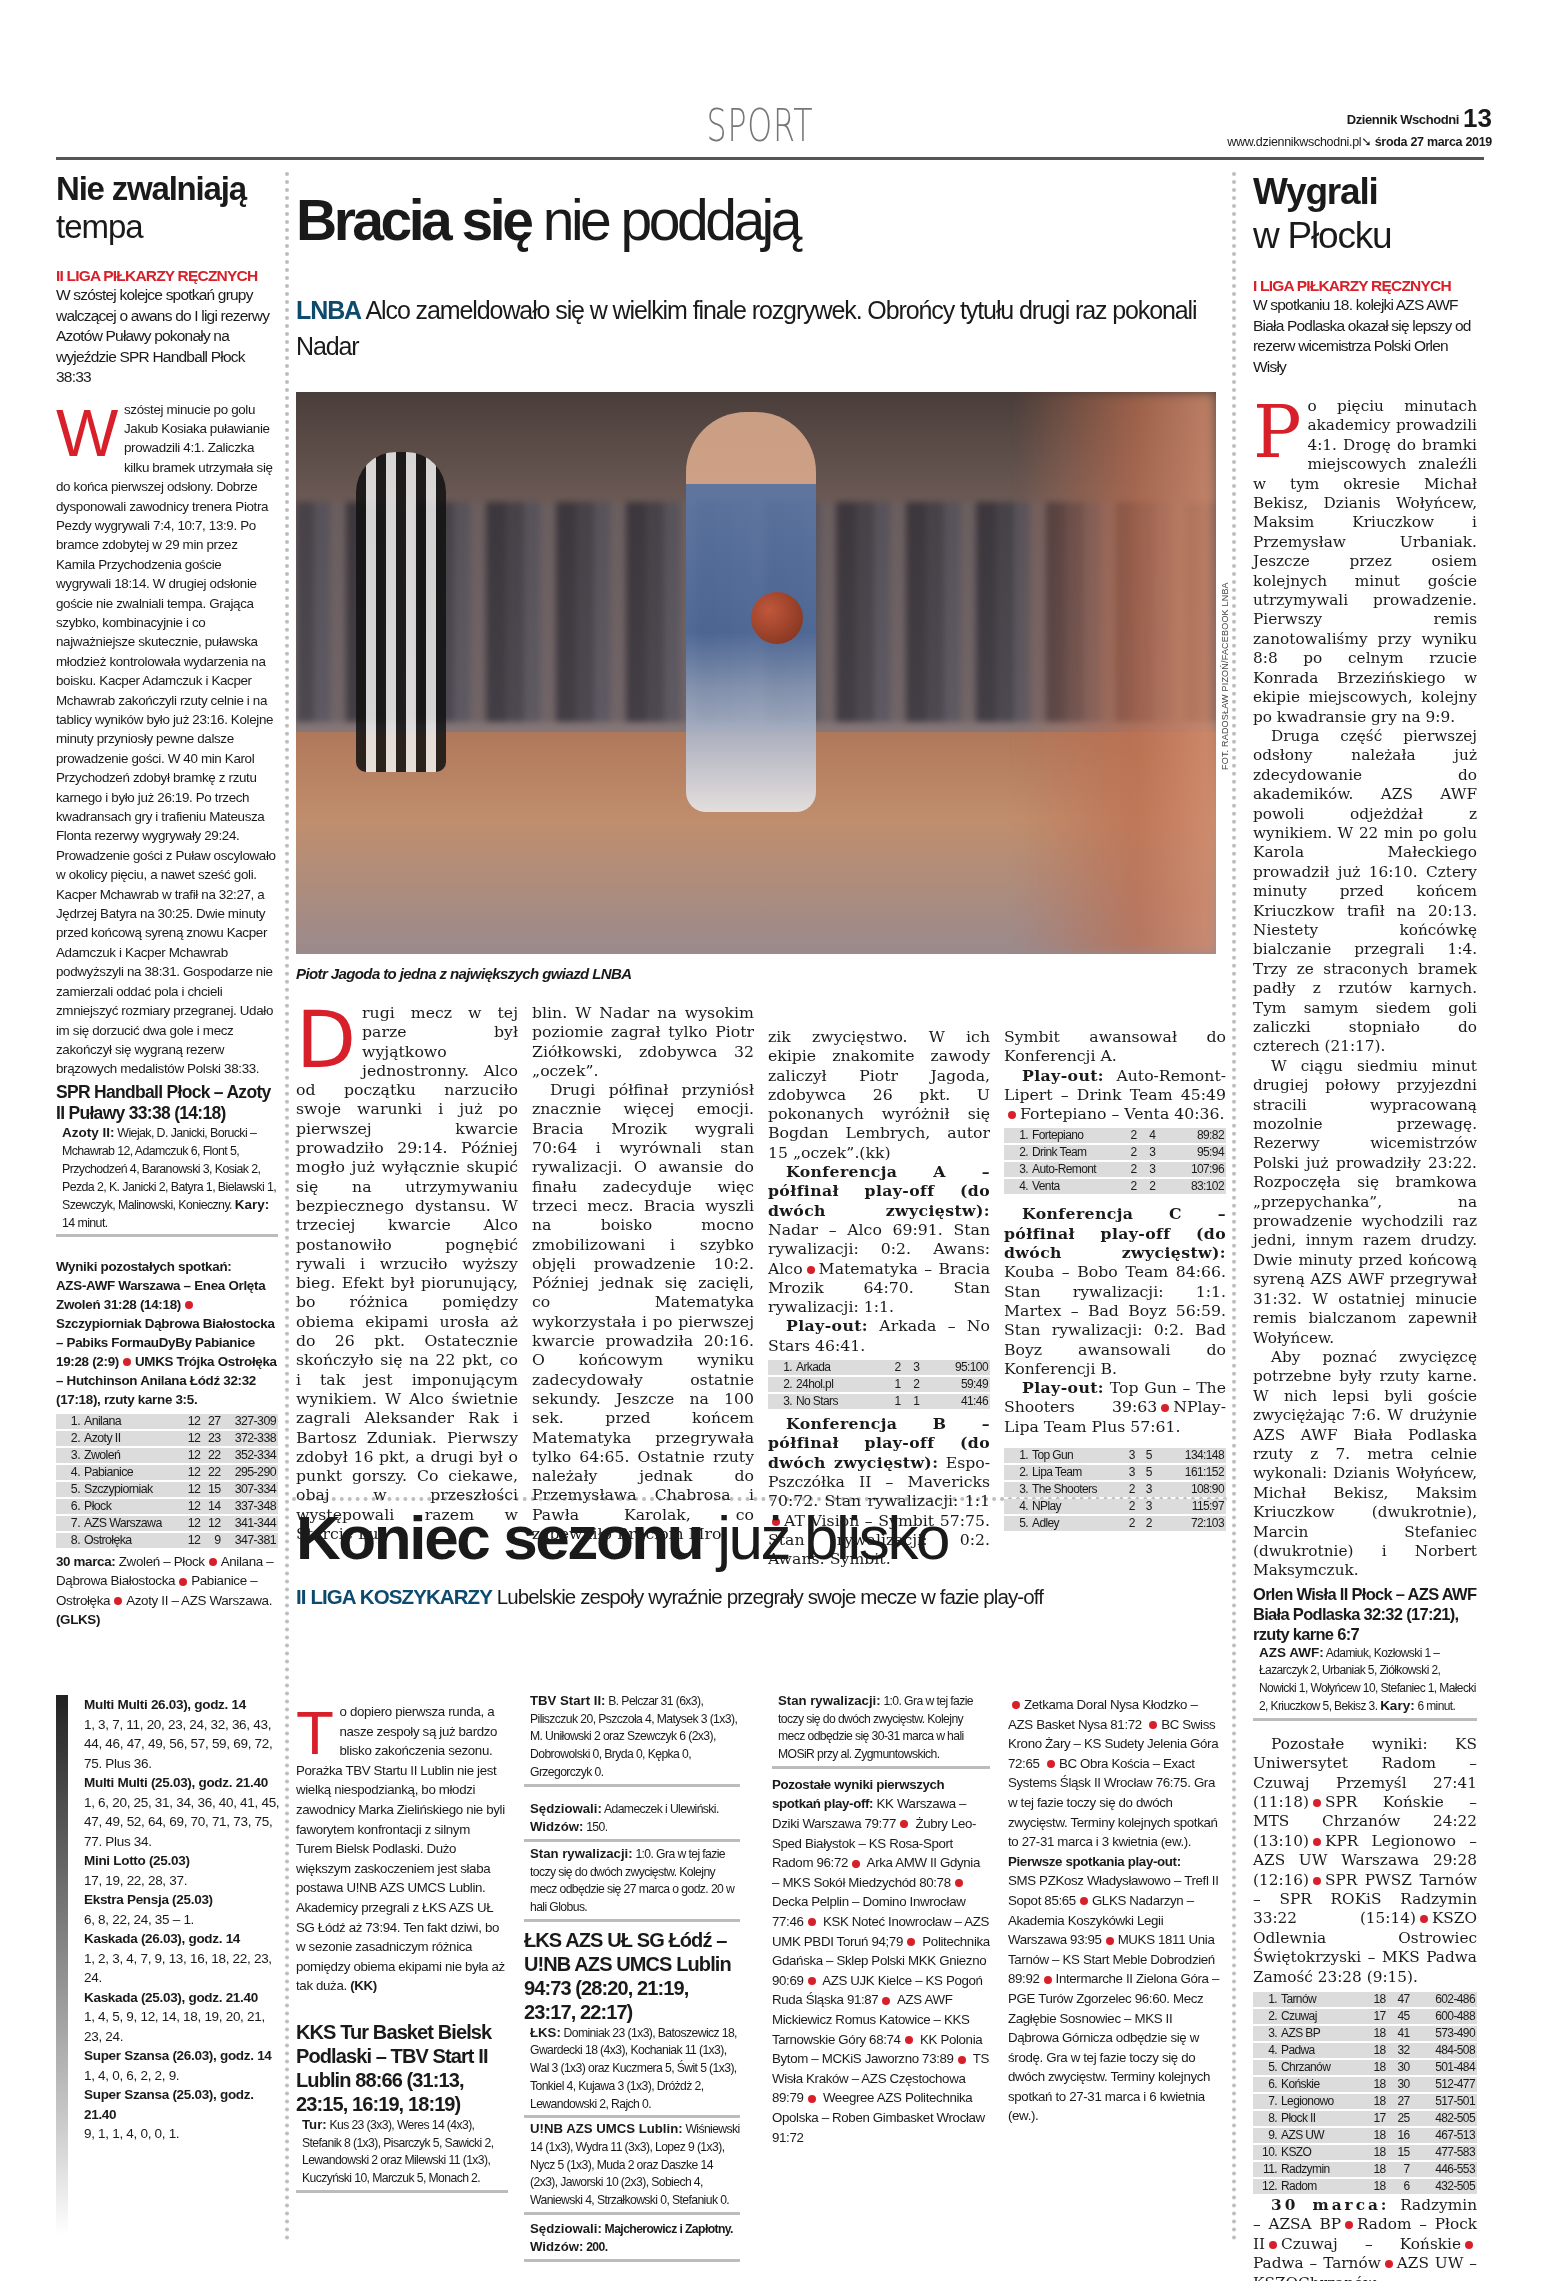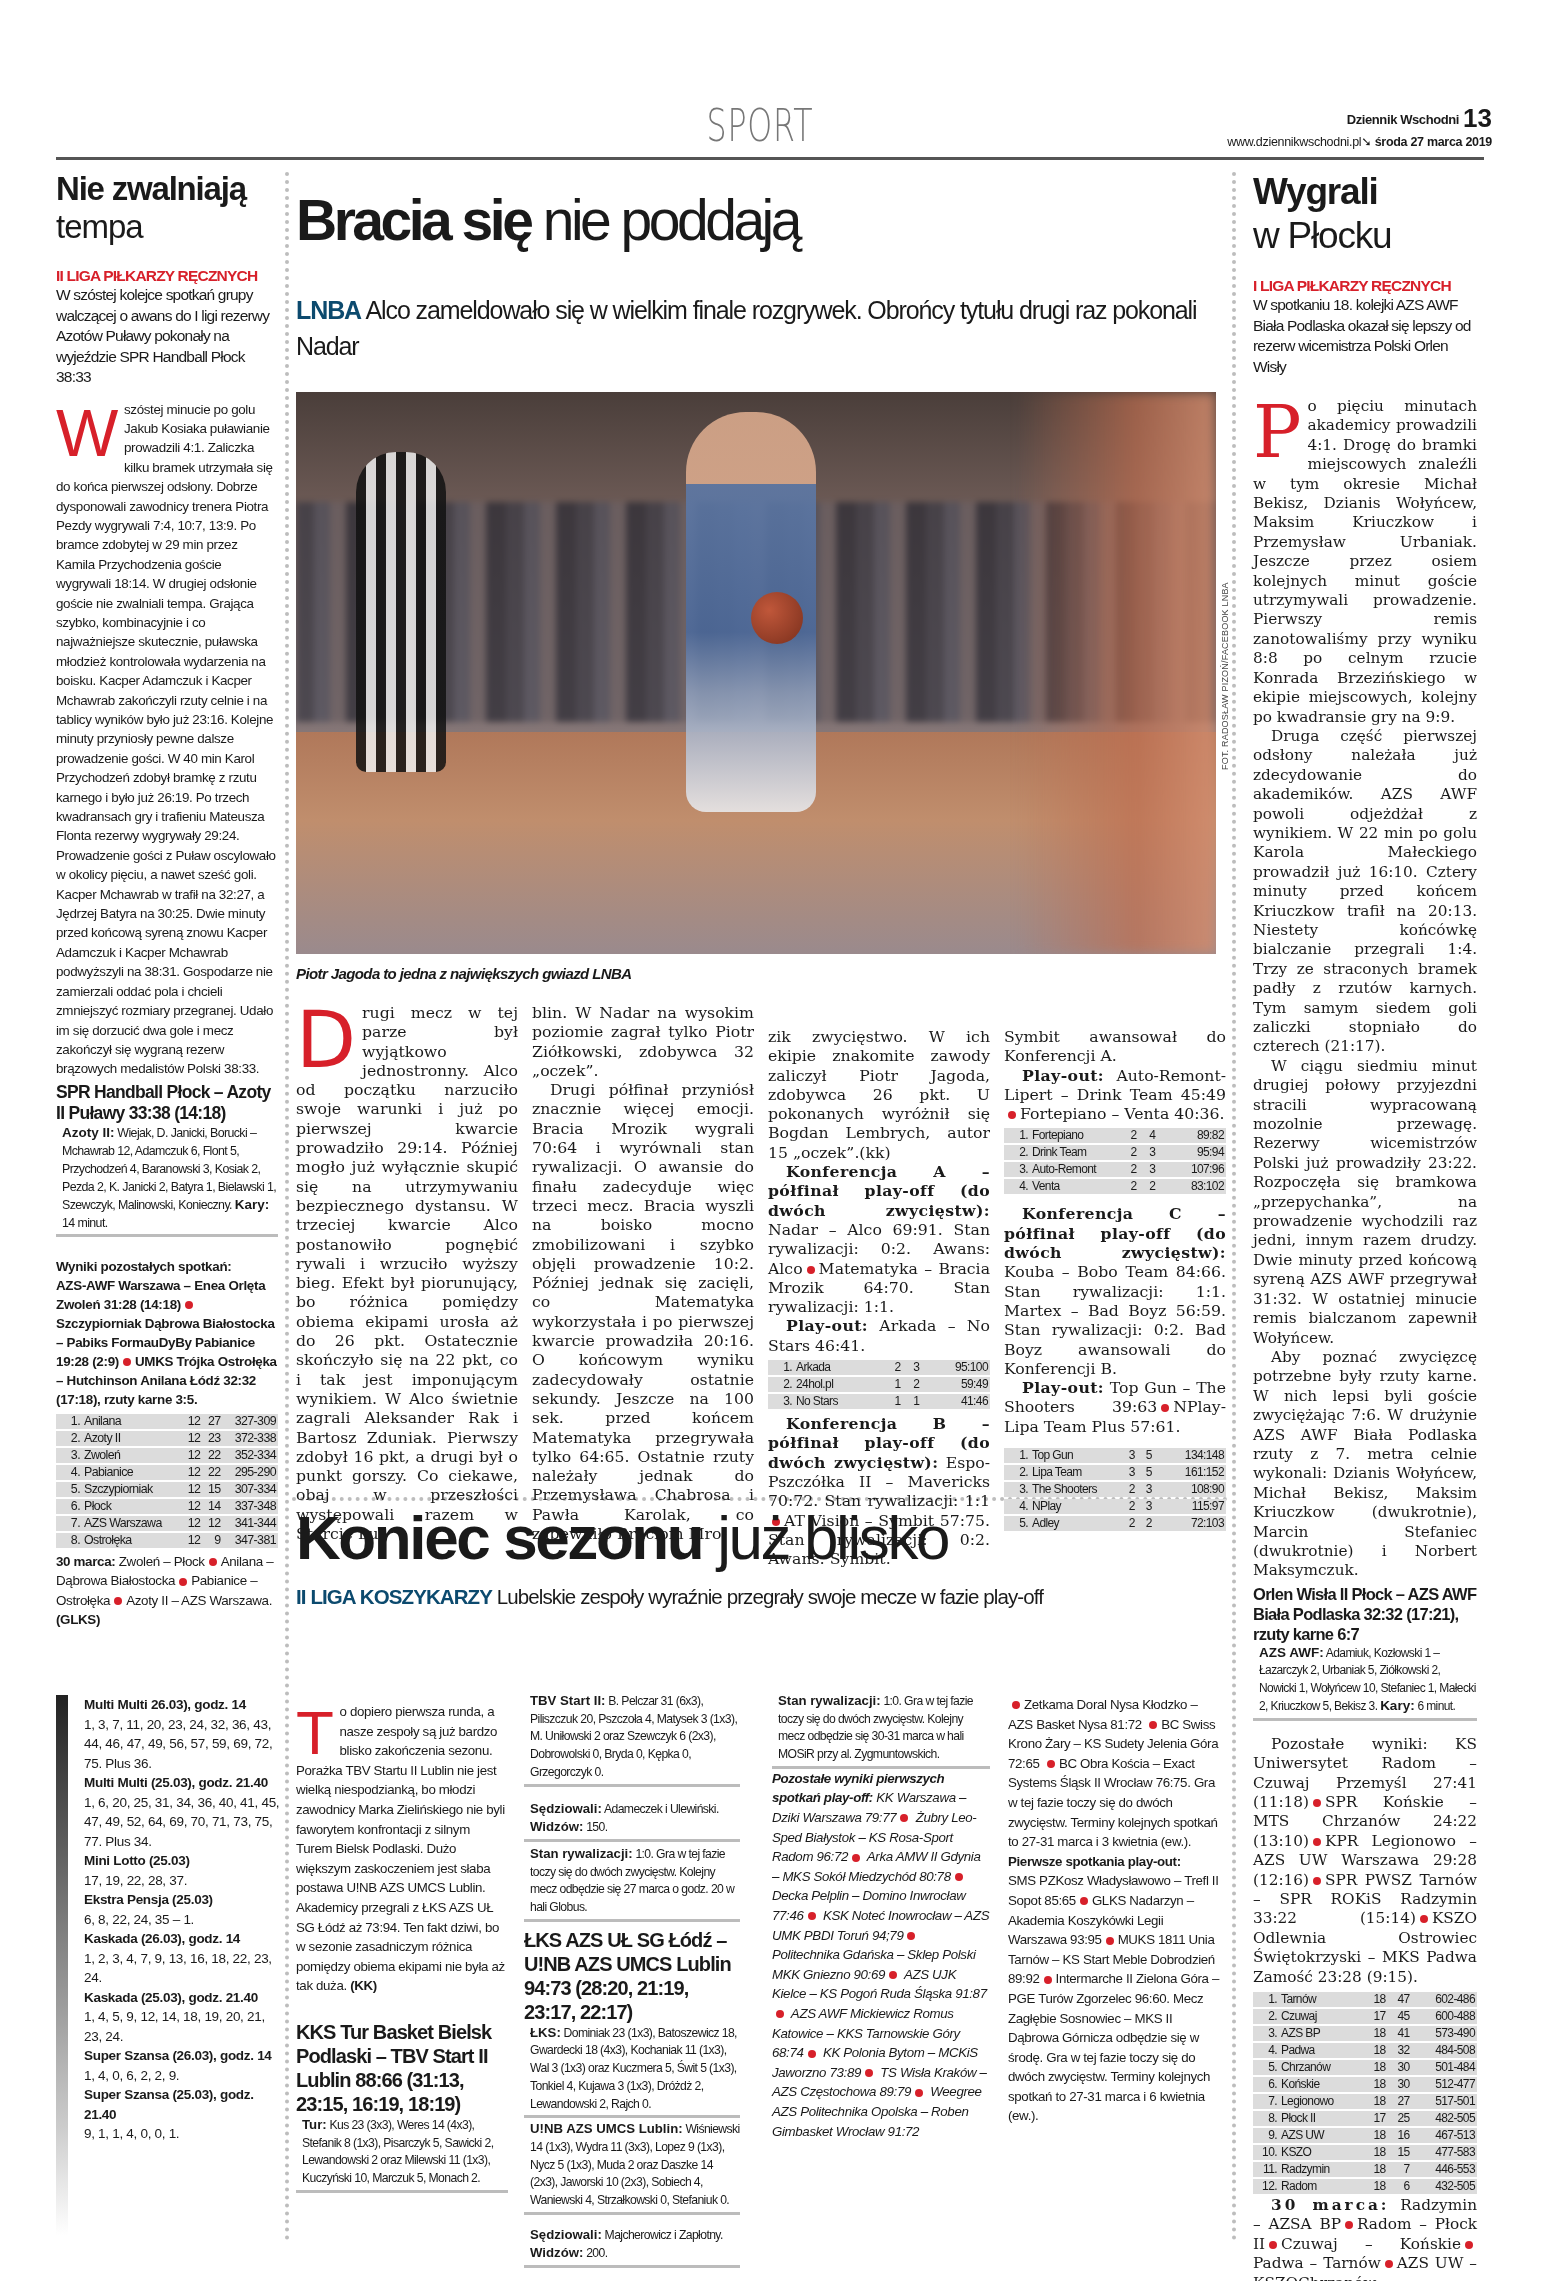--- a/index.html
+++ b/index.html
@@ -468,25 +468,25 @@
   <div class="stat-block underline"><b>Tur:</b> <span>Kus 23 (3x3), Weres 14 (4x3), Stefanik 8 (1x3), Pisarczyk 5, Sawicki 2, Lewandowski 2 oraz Milewski 11 (1x3), Kuczyński 10, Marczuk 5, Monach 2.</span></div>
 </div>
 
 <div class="abs lcol" style="left:524px; width:216px; top:1692px;">
   <div class="stat-block underline"><b>TBV Start II:</b> <span>B. Pelczar 31 (6x3), Piliszczuk 20, Pszczoła 4, Matysek 3 (1x3), M. Uniłowski 2 oraz Szewczyk 6 (2x3), Dobrowolski 0, Bryda 0, Kępka 0, Grzegorczyk 0.</span></div>
   <div class="stat-block underline" style="margin-top:13px;"><b>Sędziowali:</b> <span>Adameczek i Ulewiński.</span><br><b>Widzów:</b> <span>150.</span></div>
   <div class="stat-block underline" style="margin-top:3px;"><b>Stan rywalizacji:</b> <span>1:0. Gra w tej fazie toczy się do dwóch zwycięstw. Kolejny mecz odbędzie się 27 marca o godz. 20 w hali Globus.</span></div>
   <div class="lower-matchhead">ŁKS AZS UŁ SG Łódź – U!NB AZS UMCS Lublin 94:73 (28:20, 21:19, 23:17, 22:17)</div>
   <div class="stat-block underline"><b>ŁKS:</b> <span>Dominiak 23 (1x3), Batoszewicz 18, Gwardecki 18 (4x3), Kochaniak 11 (1x3), Wal 3 (1x3) oraz Kuczmera 5, Świt 5 (1x3), Tonkiel 4, Kujawa 3 (1x3), Dróżdż 2, Lewandowski 2, Rajch 0.</span></div>
   <div class="stat-block underline" style="margin-top:2px;"><b>U!NB AZS UMCS Lublin:</b> <span>Wiśniewski 14 (1x3), Wydra 11 (3x3), Lopez 9 (1x3), Nycz 5 (1x3), Muda 2 oraz Daszke 14 (2x3), Jaworski 10 (2x3), Sobiech 4, Waniewski 4, Strzałkowski 0, Stefaniuk 0.</span></div>
-  <div class="stat-block underline" style="margin-top:11px;"><b>Sędziowali:</b> <span>Majcherowicz i Zapłotny.</span><br><b>Widzów:</b> <span>200.</span></div>
+  <div class="stat-block underline" style="margin-top:5px;font-weight:bold;"><b>Sędziowali:</b> <span>Majcherowicz i Zapłotny.</span><br><b>Widzów:</b> <span>200.</span></div>
 </div>
 
 <div class="abs lcol" style="left:772px; width:218px; top:1692px;">
   <div class="stat-block underline"><b>Stan rywalizacji:</b> <span>1:0. Gra w tej fazie toczy się do dwóch zwycięstw. Kolejny mecz odbędzie się 30-31 marca w hali MOSiR przy al. Zygmuntowskich.</span></div>
-  <div class="body-sans" style="font-style:italic;" id="others-block">
+  <div class="body-sans" style="margin-top:6px;" id="others-block">
     <b>Pozostałe wyniki pierwszych spotkań play-off:</b>
    <span>KK Warszawa – Dziki Warszawa 79:77</span><span class="dot"></span> <span>Żubry Leo-Sped Białystok – KS Rosa-Sport Radom 96:72</span><span class="dot"></span> <span>Arka AMW II Gdynia – MKS Sokół Miedzychód 80:78</span><span class="dot"></span> <span>Decka Pelplin – Domino Inwrocław 77:46</span><span class="dot"></span> <span>KSK Noteć Inowrocław – AZS UMK PBDI Toruń 94;79</span><span class="dot"></span> <span>Politechnika Gdańska – Sklep Polski MKK Gniezno 90:69</span><span class="dot"></span> <span>AZS UJK Kielce – KS Pogoń Ruda Śląska 91:87</span><span class="dot"></span> <span>AZS AWF Mickiewicz Romus Katowice – KKS Tarnowskie Góry 68:74</span><span class="dot"></span> <span>KK Polonia Bytom – MCKiS Jaworzno 73:89</span><span class="dot"></span> <span>TS Wisła Kraków – AZS Częstochowa 89:79</span><span class="dot"></span> <span>Weegree AZS Politechnika Opolska – Roben Gimbasket Wrocław 91:72</span></div>
 </div>
 
 <div class="abs lcol" style="left:1008px; width:216px; top:1695px;">
   <div class="body-sans" id="others-block-2"><span class="dot"></span><span>Zetkama Doral Nysa Kłodzko – AZS Basket Nysa 81:72</span> <span class="dot"></span><span>BC Swiss Krono Żary – KS Sudety Jelenia Góra 72:65</span> <span class="dot"></span><span>BC Obra Kościa – Exact Systems Śląsk II Wrocław 76:75.</span> <span>Gra w tej fazie toczy się do dwóch zwycięstw. Terminy kolejnych spotkań to 27-31 marca i 3 kwietnia (ew.).</span><div><b>Pierwsze spotkania play-out:</b></div><span>SMS PZKosz Władysławowo – Trefl II Sopot 85:65</span><span class="dot"></span><span>GLKS Nadarzyn – Akademia Koszykówki Legii Warszawa 93:95</span><span class="dot"></span><span>MUKS 1811 Unia Tarnów – KS Start Meble Dobrodzień 89:92</span><span class="dot"></span><span>Intermarche II Zielona Góra – PGE Turów Zgorzelec 96:60.</span> <span>Mecz Zagłębie Sosnowiec – MKS II Dąbrowa Górnicza odbędzie się w środę. Gra w tej fazie toczy się do dwóch zwycięstw. Terminy kolejnych spotkań to 27-31 marca i 6 kwietnia (ew.).</span></div>
 </div>
 
 </body></html>

